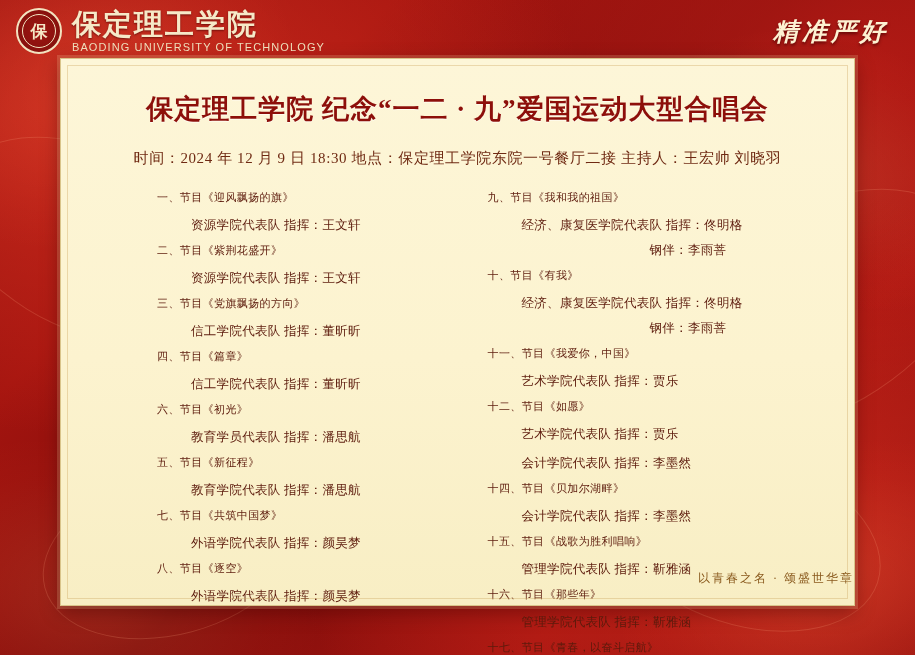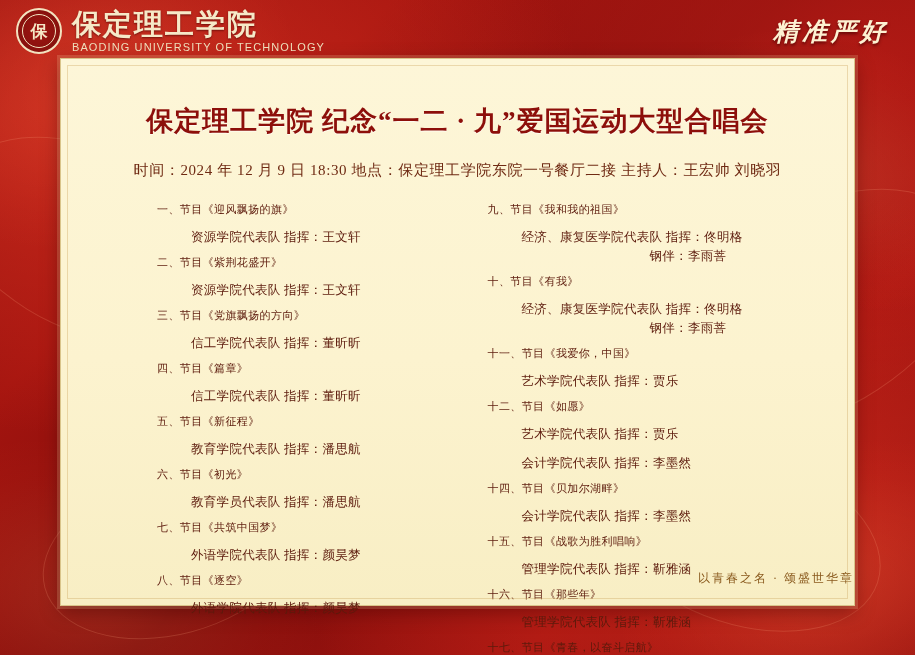--- a/index.html
+++ b/index.html
@@ -153,21 +153,21 @@
     border: 1px solid rgba(200, 160, 90, 0.35);
     pointer-events: none;
   }
   .title {
     text-align: center;
     font-size: 27px;
     font-weight: bold;
     color: #8d0f0a;
     letter-spacing: 1px;
     font-family: "Liberation Serif", "DejaVu Serif", serif;
-    margin-top: 26px;
+    margin-top: 14px;
     text-shadow: 0 1px 0 rgba(255,255,255,0.6);
   }
   .subtitle {
     text-align: center;
     font-size: 15px;
     color: #6f2a13;
     margin-top: 22px;
     letter-spacing: 0.6px;
     font-family: "Liberation Serif", "DejaVu Serif", serif;
   }
@@ -195,21 +195,21 @@
     font-size: 12.5px;
     color: #5c1a0c;
     margin-top: 12px;
     padding-left: 34px;
     letter-spacing: 0.3px;
     font-family: "Liberation Serif", "DejaVu Serif", serif;
   }
   .item-extra {
     font-size: 12.5px;
     color: #5c1a0c;
-    margin-top: 2px;
+    margin-top: 8px;
     padding-left: 162px;
     letter-spacing: 0.3px;
     font-family: "Liberation Serif", "DejaVu Serif", serif;
   }
   .footer-motto {
     position: absolute;
     left: 0; right: 0;
     bottom: 18px;
     text-align: right;
     font-size: 12px;
@@ -263,26 +263,26 @@
         </div>
         <div class="item">
           <div class="item-title">三、节目《党旗飘扬的方向》</div>
           <div class="item-perf">信工学院代表队    指挥：董昕昕</div>
         </div>
         <div class="item">
           <div class="item-title">四、节目《篇章》</div>
           <div class="item-perf">信工学院代表队    指挥：董昕昕</div>
         </div>
         <div class="item">
+          <div class="item-title">六、节目《初光》</div>
+          <div class="item-perf">教育学员代表队    指挥：潘思航</div>
+        </div>
+        <div class="item">
           <div class="item-title">五、节目《新征程》</div>
           <div class="item-perf">教育学院代表队    指挥：潘思航</div>
-        </div>
-        <div class="item">
-          <div class="item-title">六、节目《初光》</div>
-          <div class="item-perf">教育学员代表队    指挥：潘思航</div>
         </div>
         <div class="item">
           <div class="item-title">七、节目《共筑中国梦》</div>
           <div class="item-perf">外语学院代表队    指挥：颜昊梦</div>
         </div>
         <div class="item">
           <div class="item-title">八、节目《逐空》</div>
           <div class="item-perf">外语学院代表队    指挥：颜昊梦</div>
         </div>
       </div>

